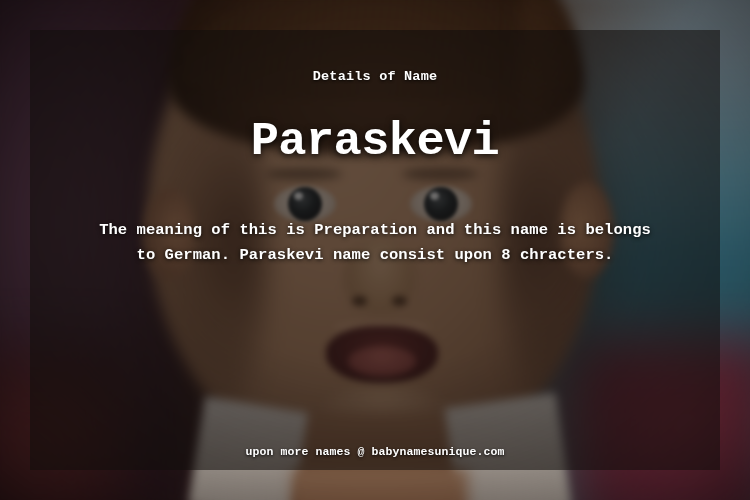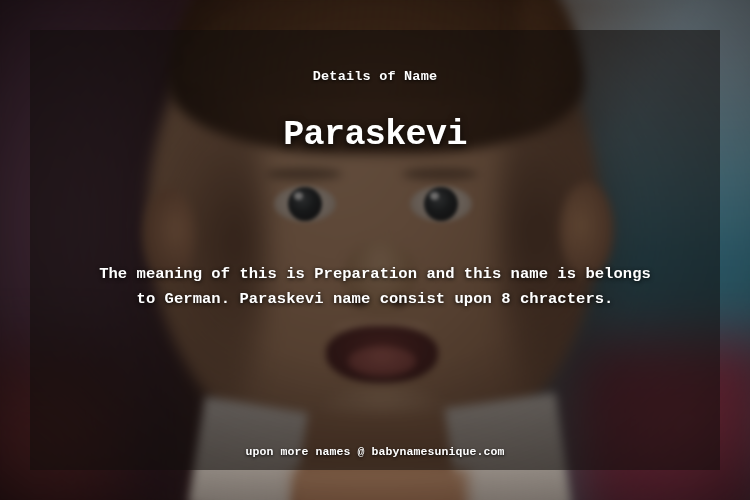--- a/index.html
+++ b/index.html
@@ -259,37 +259,36 @@
     font-size: 13.5px;
     font-weight: bold;
     letter-spacing: .2px;
     text-shadow: 0 1px 3px rgba(0,0,0,.85);
   }
   #name-title {
     position: absolute;
     top: 88px;
     left: 0;
     width: 100%;
-    font-size: 35px;
+    font-size: 47px;
     font-weight: bold;
     line-height: 1;
     letter-spacing: -0.6px;
     text-shadow: 0 2px 7px rgba(0,0,0,.8);
   }
   #description {
     position: absolute;
     top: 188px;
     left: 0;
     width: 100%;
     font-size: 15.5px;
     font-weight: bold;
     line-height: 25px;
     letter-spacing: .05px;
     text-shadow: 0 1px 4px rgba(0,0,0,.9);
-    margin-top: 44px;
   }
   #description .dline { display: block; white-space: nowrap; }
   #footer-note {
     position: absolute;
     bottom: 12px;
     left: 0;
     width: 100%;
     font-size: 11.5px;
     font-weight: bold;
     letter-spacing: .1px;

